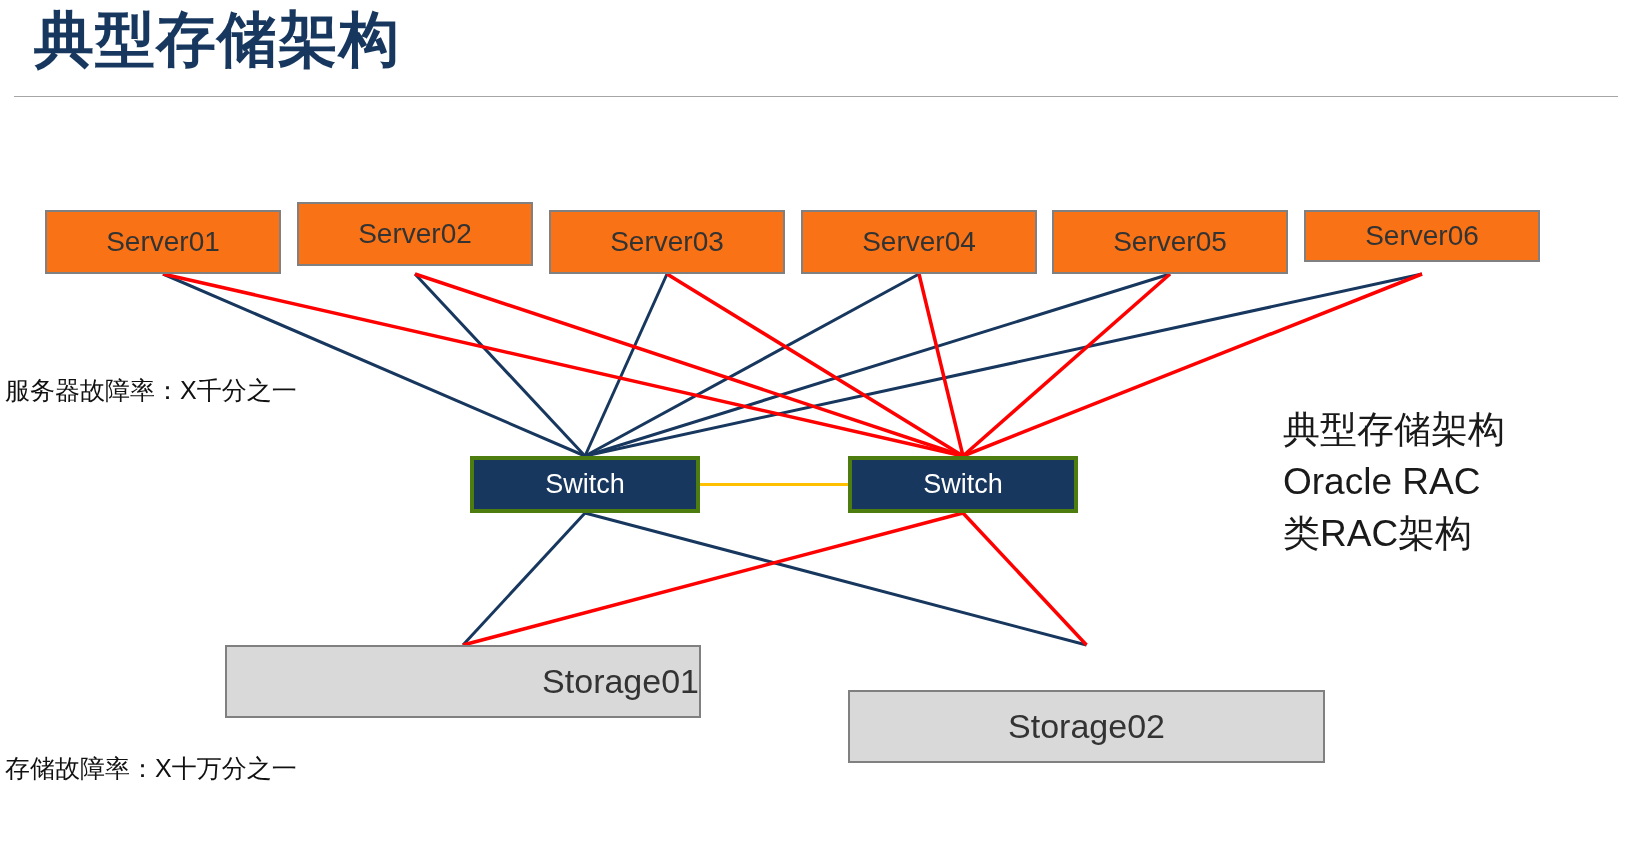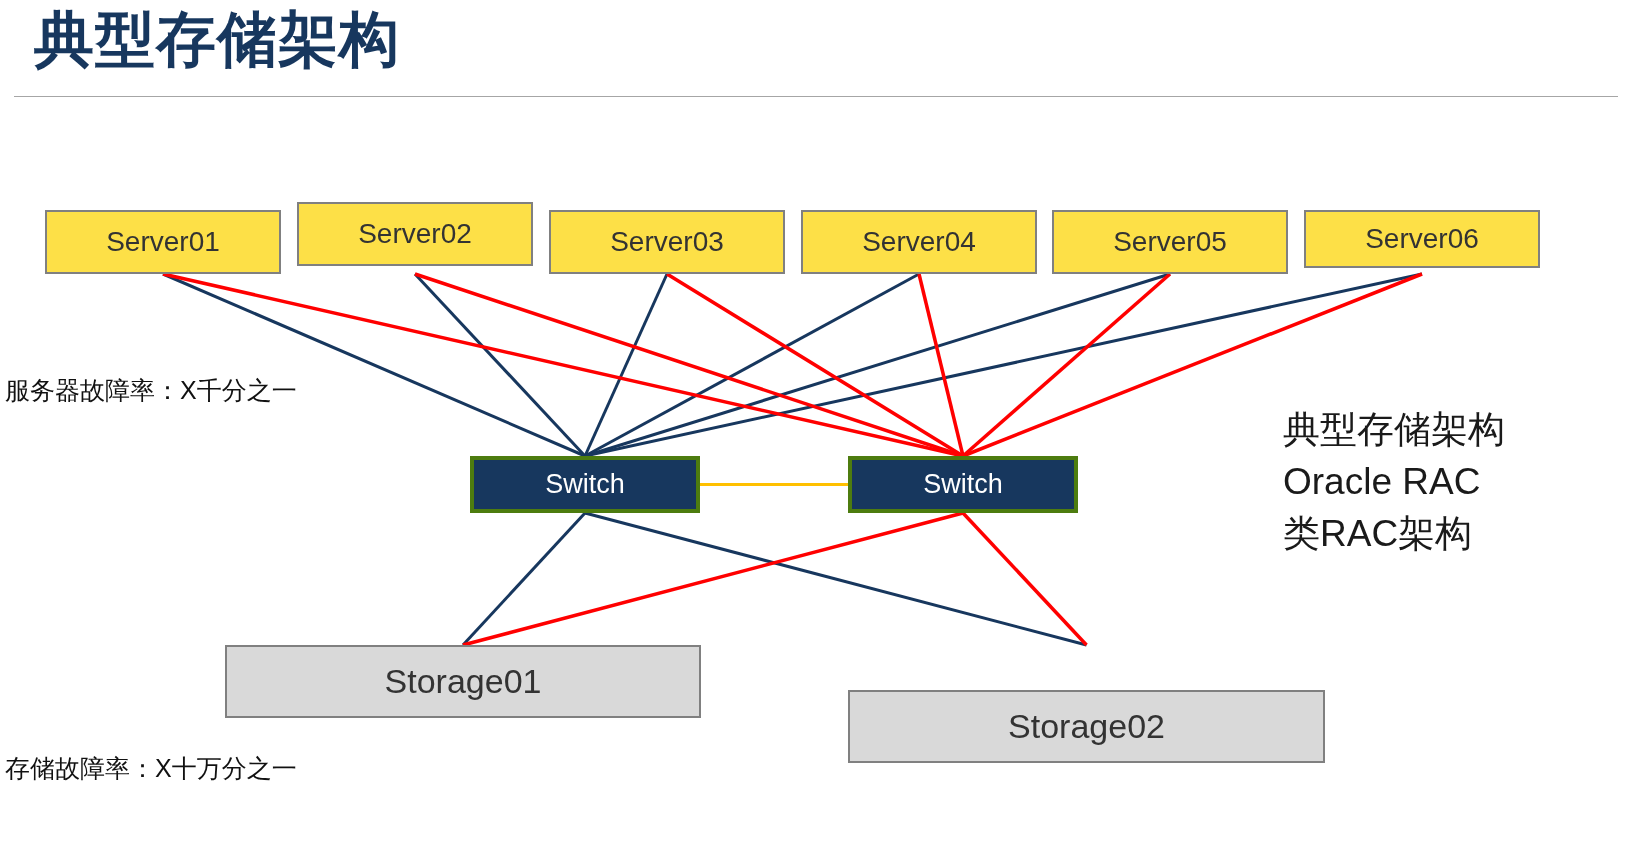--- a/index.html
+++ b/index.html
@@ -19,21 +19,21 @@
     position:absolute;left:14px;top:96px;width:1604px;height:0;
     border-top:1px solid #A6A6A6;
   }
   #links{position:absolute;left:0;top:0;}
   .box{
     position:absolute;box-sizing:border-box;
     display:flex;align-items:center;justify-content:center;
     text-align:center;
   }
   .server-box{
-    background:#fde047;border:2px solid #808080;
+    background:#f97316;border:2px solid #808080;
     font-size:28px;color:#333333;
   }
   .switch-box{
     background:#17375E;border:4px solid #4d7c0f;
     font-size:27px;color:#FFFFFF;
   }
   .storage-box{
     background:#D9D9D9;border:2px solid #808080;
     font-size:34px;color:#333333;
   }
@@ -81,30 +81,30 @@
       </div>
       <div class="box server-box" style="left: 549px; top: 210px; width: 236px; height: 64px;">
         <span>Server03</span>
       </div>
       <div class="box server-box" style="left: 801px; top: 210px; width: 236px; height: 64px;">
         <span>Server04</span>
       </div>
       <div class="box server-box" style="left: 1052px; top: 210px; width: 236px; height: 64px;">
         <span>Server05</span>
       </div>
-      <div class="box server-box" style="left: 1304px; top: 210px; width: 236px; height: 58px;">
+      <div class="box server-box" style="left: 1304px; top: 210px; width: 236px; height: 52px;">
         <span>Server06</span>
       </div>
       <div class="box switch-box" style="left: 470px; top: 456px; width: 230px; height: 57px;">
         <span>Switch</span>
       </div>
       <div class="box switch-box" style="left: 848px; top: 456px; width: 230px; height: 57px;">
         <span>Switch</span>
       </div>
-      <div class="box storage-box" style="left: 225px; top: 645px; width: 476px; height: 73px;">
+      <div class="box storage-box" style="left: 225px; top: 645px; width: 476px; height: 73px; justify-content: flex-end;">
         <span>Storage01</span>
       </div>
       <div class="box storage-box" style="left: 848px; top: 645px; width: 477px; height: 73px; margin-top: 45px;">
         <span>Storage02</span>
       </div>
     </div>
   <div class="note server-note">服务器故障率：X千分之一</div>
   <div class="note storage-note">存储故障率：X十万分之一</div>
   <div class="cluster-note">
       <div>典型存储架构</div>

